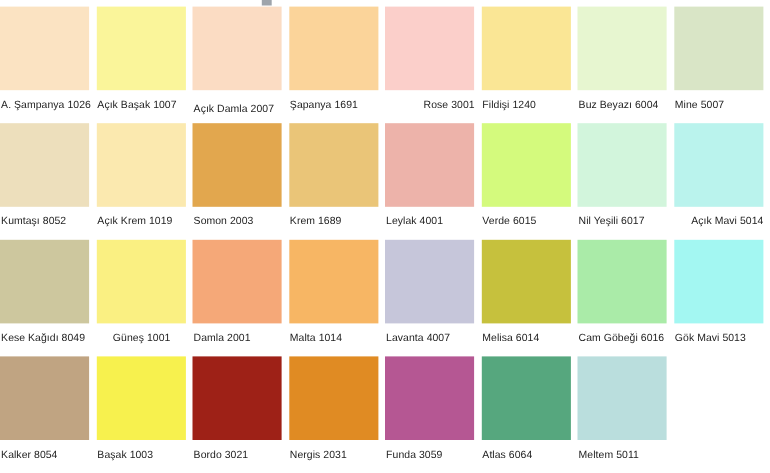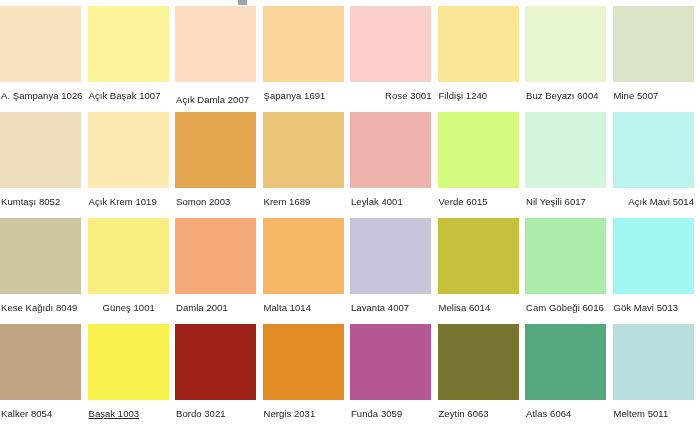--- a/index.html
+++ b/index.html
@@ -194,39 +194,35 @@
       </div>
     </div>
 
     <div class="palette-row last-row">
       <div class="swatch-cell">
         <div class="swatch-chip" style="background-color: rgb(192, 164, 130);"></div>
         <div class="swatch-label" style="color: rgb(35, 35, 35);">Kalker 8054</div>
       </div>
       <div class="swatch-cell">
         <div class="swatch-chip" style="background-color: rgb(247, 241, 78);"></div>
-        <div class="swatch-label" style="color: rgb(35, 35, 35); text-decoration: underline;">Başak 1003</div>
+        <div class="swatch-label" style="color: rgb(35, 35, 35);">Başak 1003</div>
       </div>
       <div class="swatch-cell">
         <div class="swatch-chip" style="background-color: rgb(158, 33, 23);"></div>
         <div class="swatch-label" style="color: rgb(35, 35, 35);">Bordo 3021</div>
       </div>
       <div class="swatch-cell">
         <div class="swatch-chip" style="background-color: rgb(224, 139, 35);"></div>
         <div class="swatch-label" style="color: rgb(35, 35, 35);">Nergis 2031</div>
       </div>
       <div class="swatch-cell">
         <div class="swatch-chip" style="background-color: rgb(181, 87, 147);"></div>
         <div class="swatch-label" style="color: rgb(35, 35, 35);">Funda 3059</div>
       </div>
       <div class="swatch-cell">
-        <div class="swatch-chip" style="background-color: rgb(119, 117, 47);"></div>
-        <div class="swatch-label" style="color: rgb(35, 35, 35);">Zeytin 6063</div>
-      </div>
-      <div class="swatch-cell">
         <div class="swatch-chip" style="background-color: rgb(86, 167, 126);"></div>
         <div class="swatch-label" style="color: rgb(35, 35, 35);">Atlas 6064</div>
       </div>
       <div class="swatch-cell">
         <div class="swatch-chip" style="background-color: rgb(186, 222, 221);"></div>
         <div class="swatch-label" style="color: rgb(35, 35, 35);">Meltem 5011</div>
       </div>
     </div>
 
   </div>

